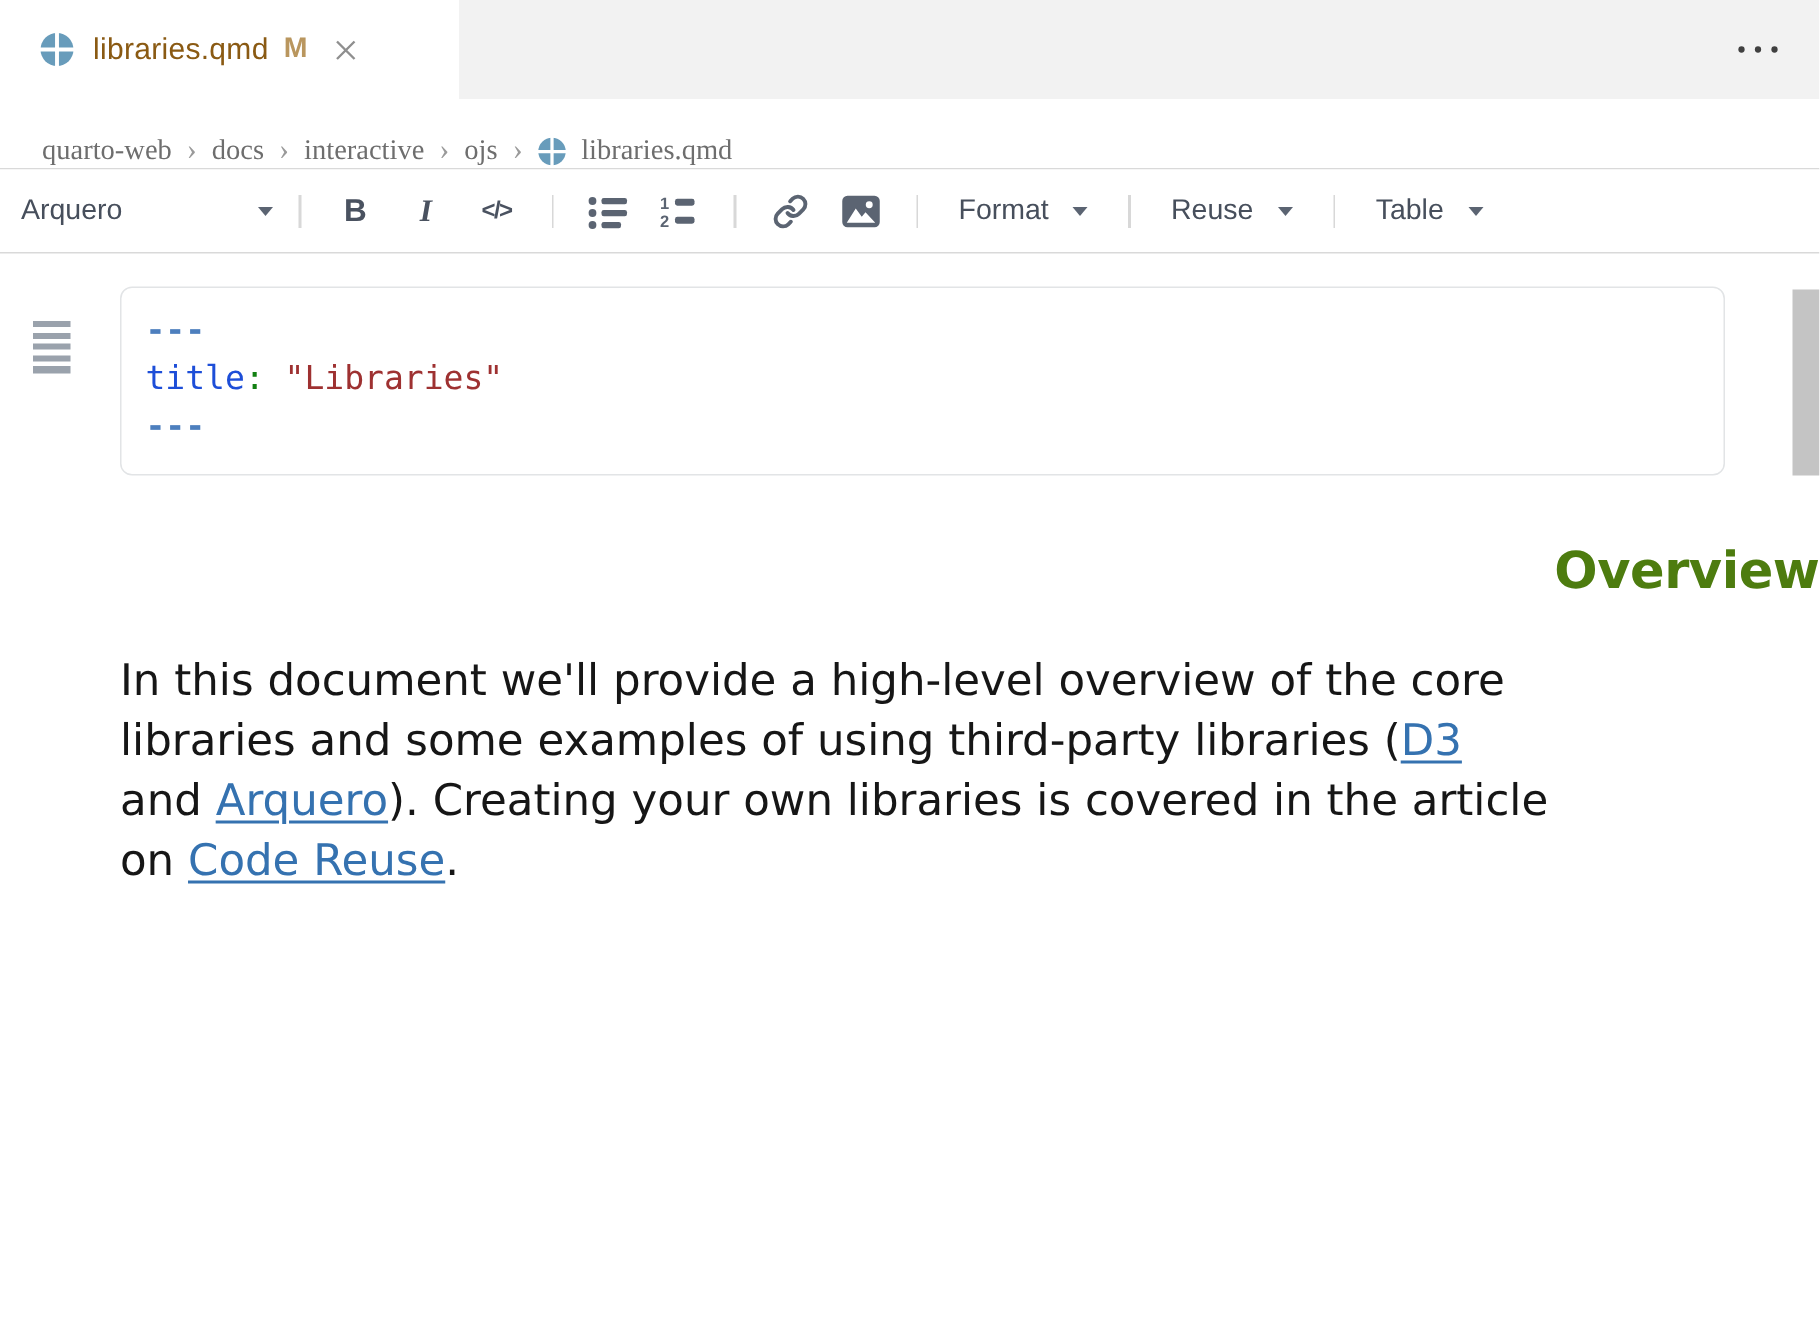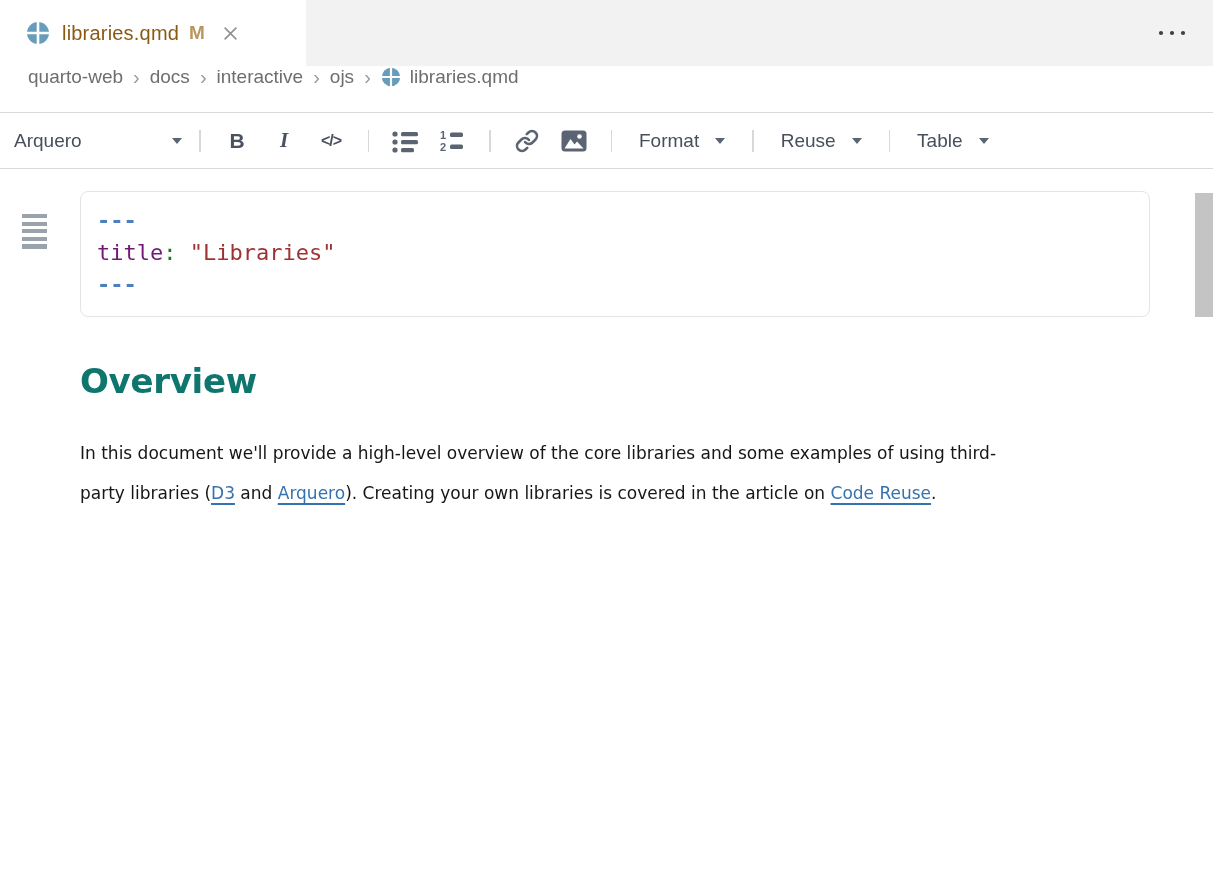--- a/index.html
+++ b/index.html
@@ -25,23 +25,24 @@
     font-size:19px; color:#b9965e; font-weight:600; margin-left:10px;
   }
   .tab-close { display:flex; margin-left:14px; padding:3px; }
   .tabbar-spacer { flex:1; }
   .more-actions {
     display:flex; align-items:center; padding:0 26px; cursor:pointer;
   }
 
   
   .breadcrumb {
-    height:47px; background:#ffffff; display:flex; align-items:flex-start;
+    height:47px; background:#ffffff; display:flex; align-items:flex-end;
     padding-left:28px; font-size:19px; color:#6e6e6e;
     border-bottom:1.5px solid #d9d9d9;
+    font-family:Liberation Serif, serif;
   }
   .crumb { white-space:nowrap; cursor:pointer; }
   .crumb-sep { color:#9a9a9a; margin:0 10px; font-size:20px; }
   .crumb-last { display:flex; align-items:center; gap:9px; }
 
   
   .toolbar {
     height:56px; background:#ffffff; display:flex; align-items:center;
     padding-left:14px; border-bottom:1.5px solid #d9d9d9;
     color:#474f5c; font-size:19px;
@@ -73,39 +74,39 @@
   .drag-handle { position:absolute; left:22px; top:23px; cursor:grab; }
   .drag-handle .bar { width:25px; height:4.2px; background:#9aa2ac; margin-bottom:3.4px; }
 
   .yaml-block {
     margin:22px 63px 0 80px; border:1.5px solid #e2e4e6; border-radius:8px;
     padding:13px 16px 15px 16px; background:#ffffff;
     font-family:"DejaVu Sans Mono", monospace; font-size:22px; line-height:32px;
     cursor:text;
   }
   .yaml-delim { color:#4d7fbe; font-weight:bold; }
-  .yaml-key   { color:#701a75; }
+  .yaml-key   { color:#1d4ed8; }
   .yaml-colon { color:#128012; }
   .yaml-string{ color:#9e3131; }
   .yaml-plain { color:#141414; }
 
   .doc { font-family:"DejaVu Sans", sans-serif; }
   .doc-heading {
-    margin:44px 0 0 80px; font-size:34px; font-weight:700; color:#0f766e; letter-spacing:-0.3px;
+    margin:44px 0 0 80px; font-size:34px; font-weight:700; color:#4d7c0f; letter-spacing:-0.3px;text-align:right;
   }
   .doc-intro {
     margin:42px 80px 0 80px; font-size:22px; line-height:40px; max-width:980px; color:#161616;
   }
   .doc-list {
     margin:36px 80px 0 80px; padding-left:34px; max-width:930px;
     font-size:22px; line-height:40px; color:#161616;
   }
   .doc-list li { margin-bottom:26px; }
   .doc-para {
-    margin:32px 80px 0 80px; font-size:17px; line-height:40px; max-width:957px; color:#161616;
+    margin:32px 80px 0 80px; font-size:29px; line-height:40px; max-width:957px; color:#161616;
   }
   a.doc-link {
     color:#3572b0; text-decoration:underline; text-underline-offset:4px;
     text-decoration-thickness:1.5px; cursor:pointer;
   }
 </style>
 </head>
 <body>
 
 <div class="tabbar">

